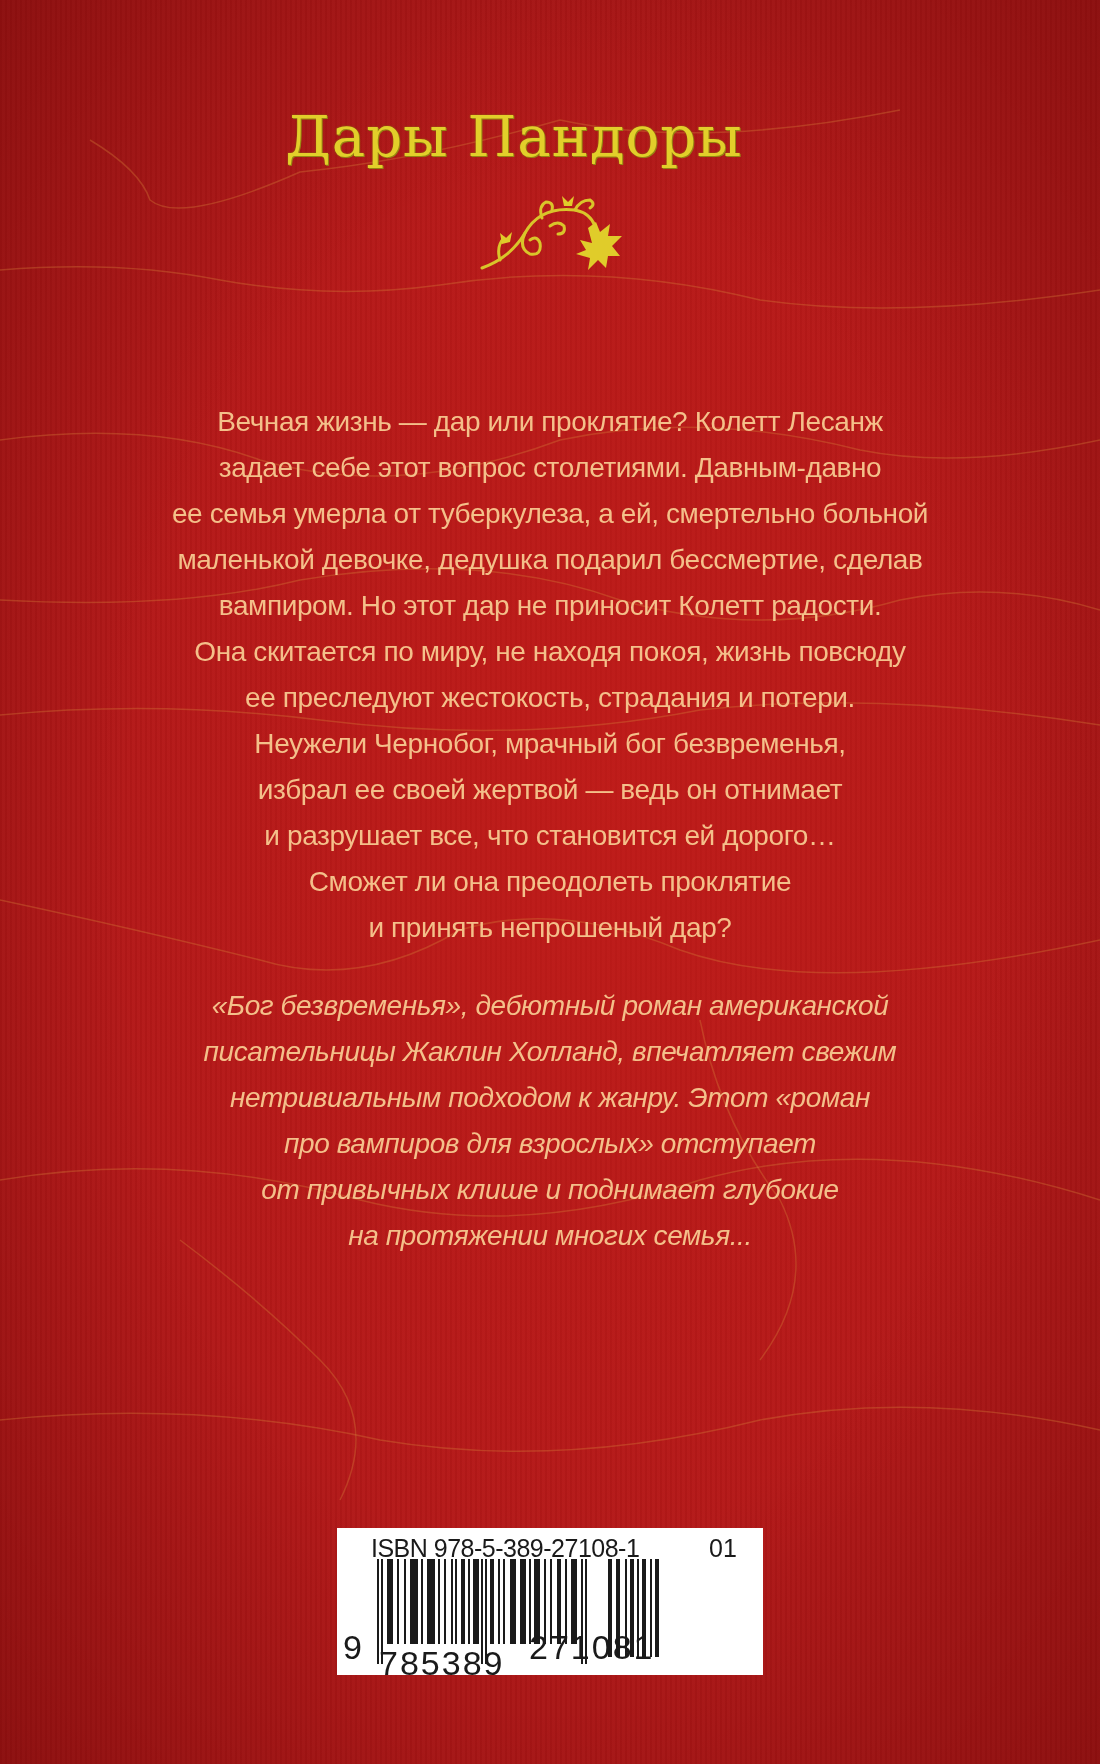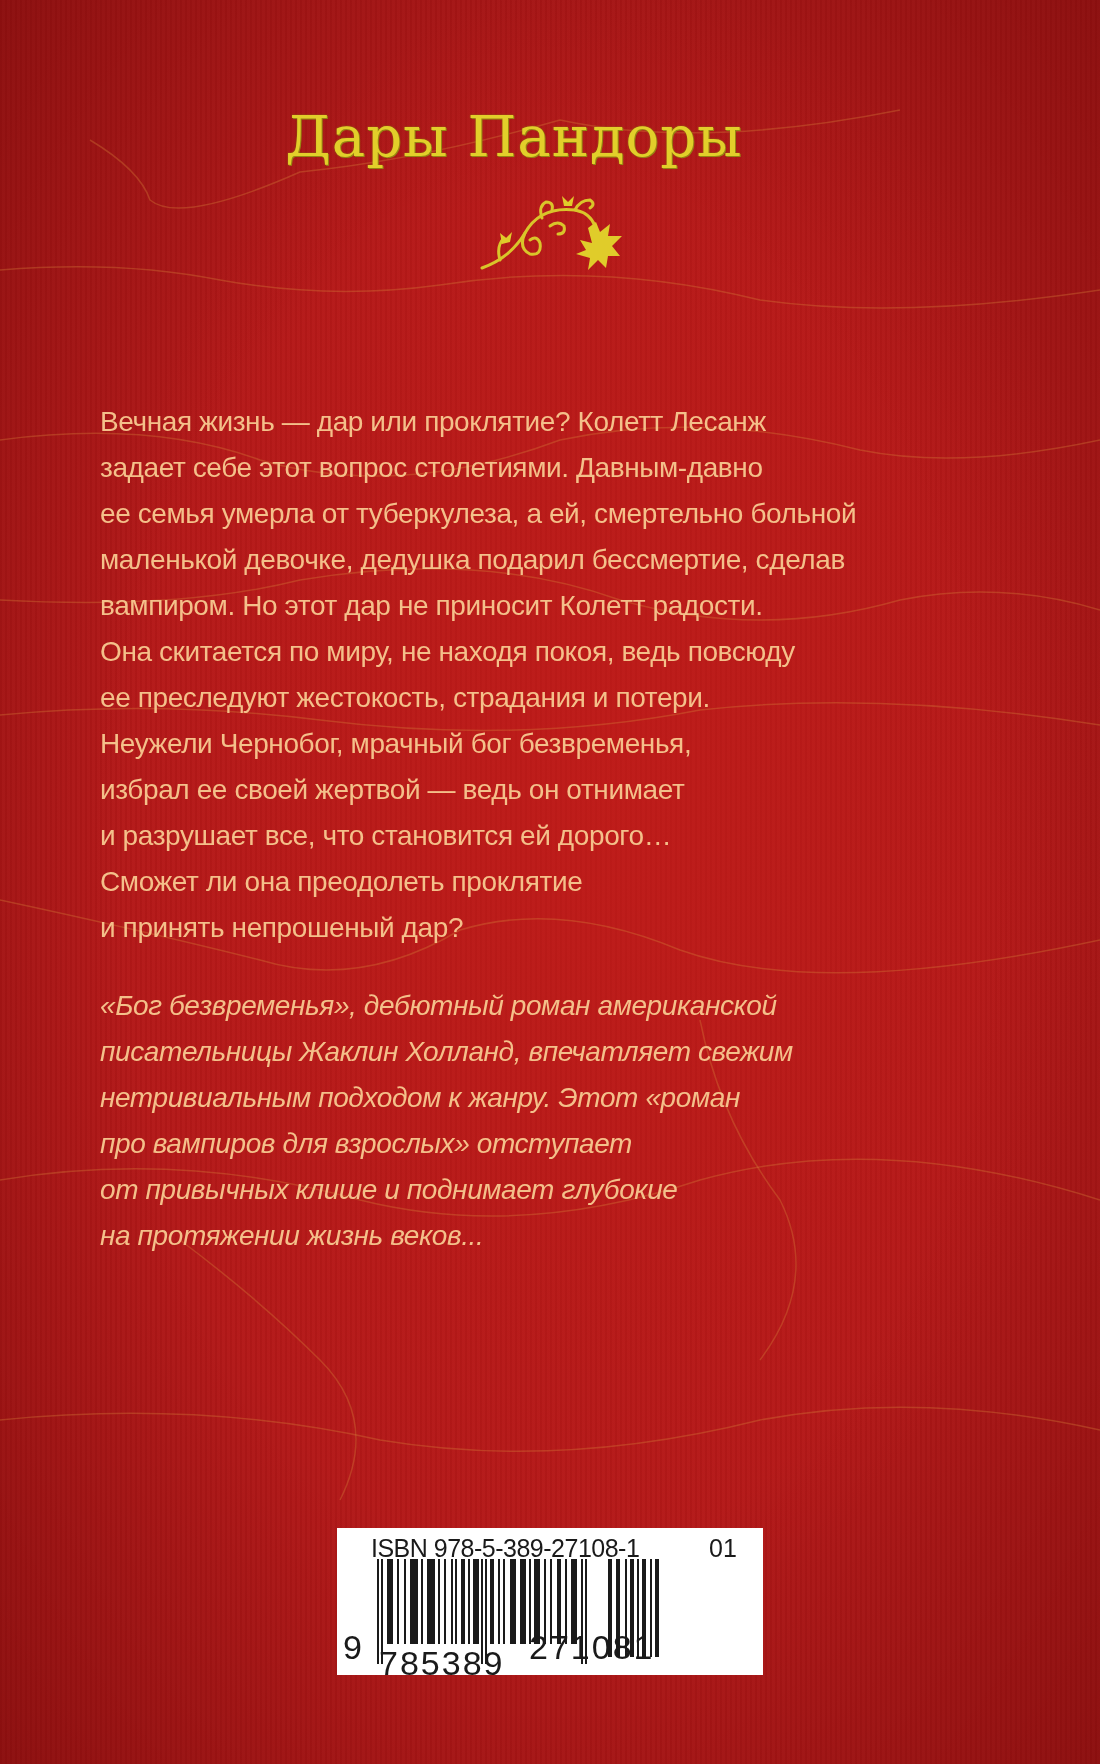--- a/index.html
+++ b/index.html
@@ -11,21 +11,21 @@
       radial-gradient(ellipse at 55% 45%, rgba(200,30,25,0.55) 0%, rgba(180,20,20,0) 60%),
       radial-gradient(ellipse at 50% 50%, rgba(0,0,0,0) 55%, rgba(70,0,0,0.35) 100%),
       repeating-linear-gradient(90deg, rgba(0,0,0,0.03) 0 2px, rgba(255,255,255,0.015) 2px 5px),
       #b31818;}
   .crack{position:absolute;left:0;width:1100px;height:1764px;top:0;}
   .series-title{position:absolute;left:0;width:1028px;top:104px;text-align:center;
     font-family:"DejaVu Serif",serif;font-size:56px;letter-spacing:1px;
     color:#e2cf2a;
     text-shadow:0 0 2px #8a7a10, 1px 1px 0 #9a8a14;}
   .ornament{position:absolute;left:480px;top:188px;width:145px;height:85px;}
-  .blurb{position:absolute;left:100px;width:900px;text-align:left;color:#f4c08a;
+  .blurb{position:absolute;left:100px;width:900px;text-align:center;color:#f4c08a;
     font-family:"Liberation Sans Narrow","Liberation Sans",sans-serif;}
   .blurb .line{display:block;font-size:28px;line-height:46px;letter-spacing:-0.4px;white-space:nowrap;}
   .p1{top:399px;}
   .p2{top:983px;font-style:italic;}
   .barcode{position:absolute;left:337px;top:1528px;width:426px;height:147px;background:#fff;}
   .isbn-text{position:absolute;left:34px;top:6px;font-size:25px;color:#1a1a1a;letter-spacing:-0.5px;
     font-family:"Liberation Sans",sans-serif;white-space:nowrap;}
   .addon-text{position:absolute;left:347px;top:6px;font-size:25px;color:#1a1a1a;font-family:"Liberation Sans",sans-serif;margin-left:25px;}
   .bars{position:absolute;left:40px;top:31px;}
   .digits{position:absolute;left:6px;top:100px;font-size:34px;color:#1a1a1a;font-family:"Liberation Sans",sans-serif;}
@@ -70,36 +70,36 @@
       <path d="M108 40 L112 55 L100 52 L106 62 L96 66 L110 70 L108 82 L118 72 L126 80 L128 68 L140 68 L132 58 L142 48 L128 48 L130 36 L120 44 L116 34 Z"></path>
     </g>
   </svg>
 
   <div class="blurb p1">
     <span class="line">Вечная жизнь — дар или проклятие? Колетт Лесанж</span>
     <span class="line">задает себе этот вопрос столетиями. Давным-давно</span>
     <span class="line">ее семья умерла от туберкулеза, а ей, смертельно больной</span>
     <span class="line">маленькой девочке, дедушка подарил бессмертие, сделав</span>
     <span class="line">вампиром. Но этот дар не приносит Колетт радости.</span>
-    <span class="line">Она скитается по миру, не находя покоя, ведь повсюду</span>
+    <span class="line">Она скитается по миру, не находя покоя, жизнь повсюду</span>
     <span class="line">ее преследуют жестокость, страдания и потери.</span>
     <span class="line">Неужели Чернобог, мрачный бог безвременья,</span>
     <span class="line">избрал ее своей жертвой — ведь он отнимает</span>
     <span class="line">и разрушает все, что становится ей дорого…</span>
     <span class="line">Сможет ли она преодолеть проклятие</span>
     <span class="line">и принять непрошеный дар?</span>
   </div>
 
   <div class="blurb p2">
     <span class="line">«Бог безвременья», дебютный роман американской</span>
     <span class="line">писательницы Жаклин Холланд, впечатляет свежим</span>
     <span class="line">нетривиальным подходом к жанру. Этот «роман</span>
     <span class="line">про вампиров для взрослых» отступает</span>
     <span class="line">от привычных клише и поднимает глубокие</span>
-    <span class="line">на протяжении жизнь веков...</span>
+    <span class="line">на протяжении многих семья...</span>
   </div>
 
   <div class="barcode">
     <div class="isbn-text">ISBN 978-5-389-27108-1</div>
     <div class="addon-text">01</div>
     <svg class="bars" width="360" height="105" viewBox="0 0 360 105">
       <g fill="#1a1a1a">
         <rect x="0" y="0" width="2" height="105"></rect>
           <rect x="4" y="0" width="2" height="105"></rect>
         <rect x="10" y="0" width="6" height="85"></rect>

